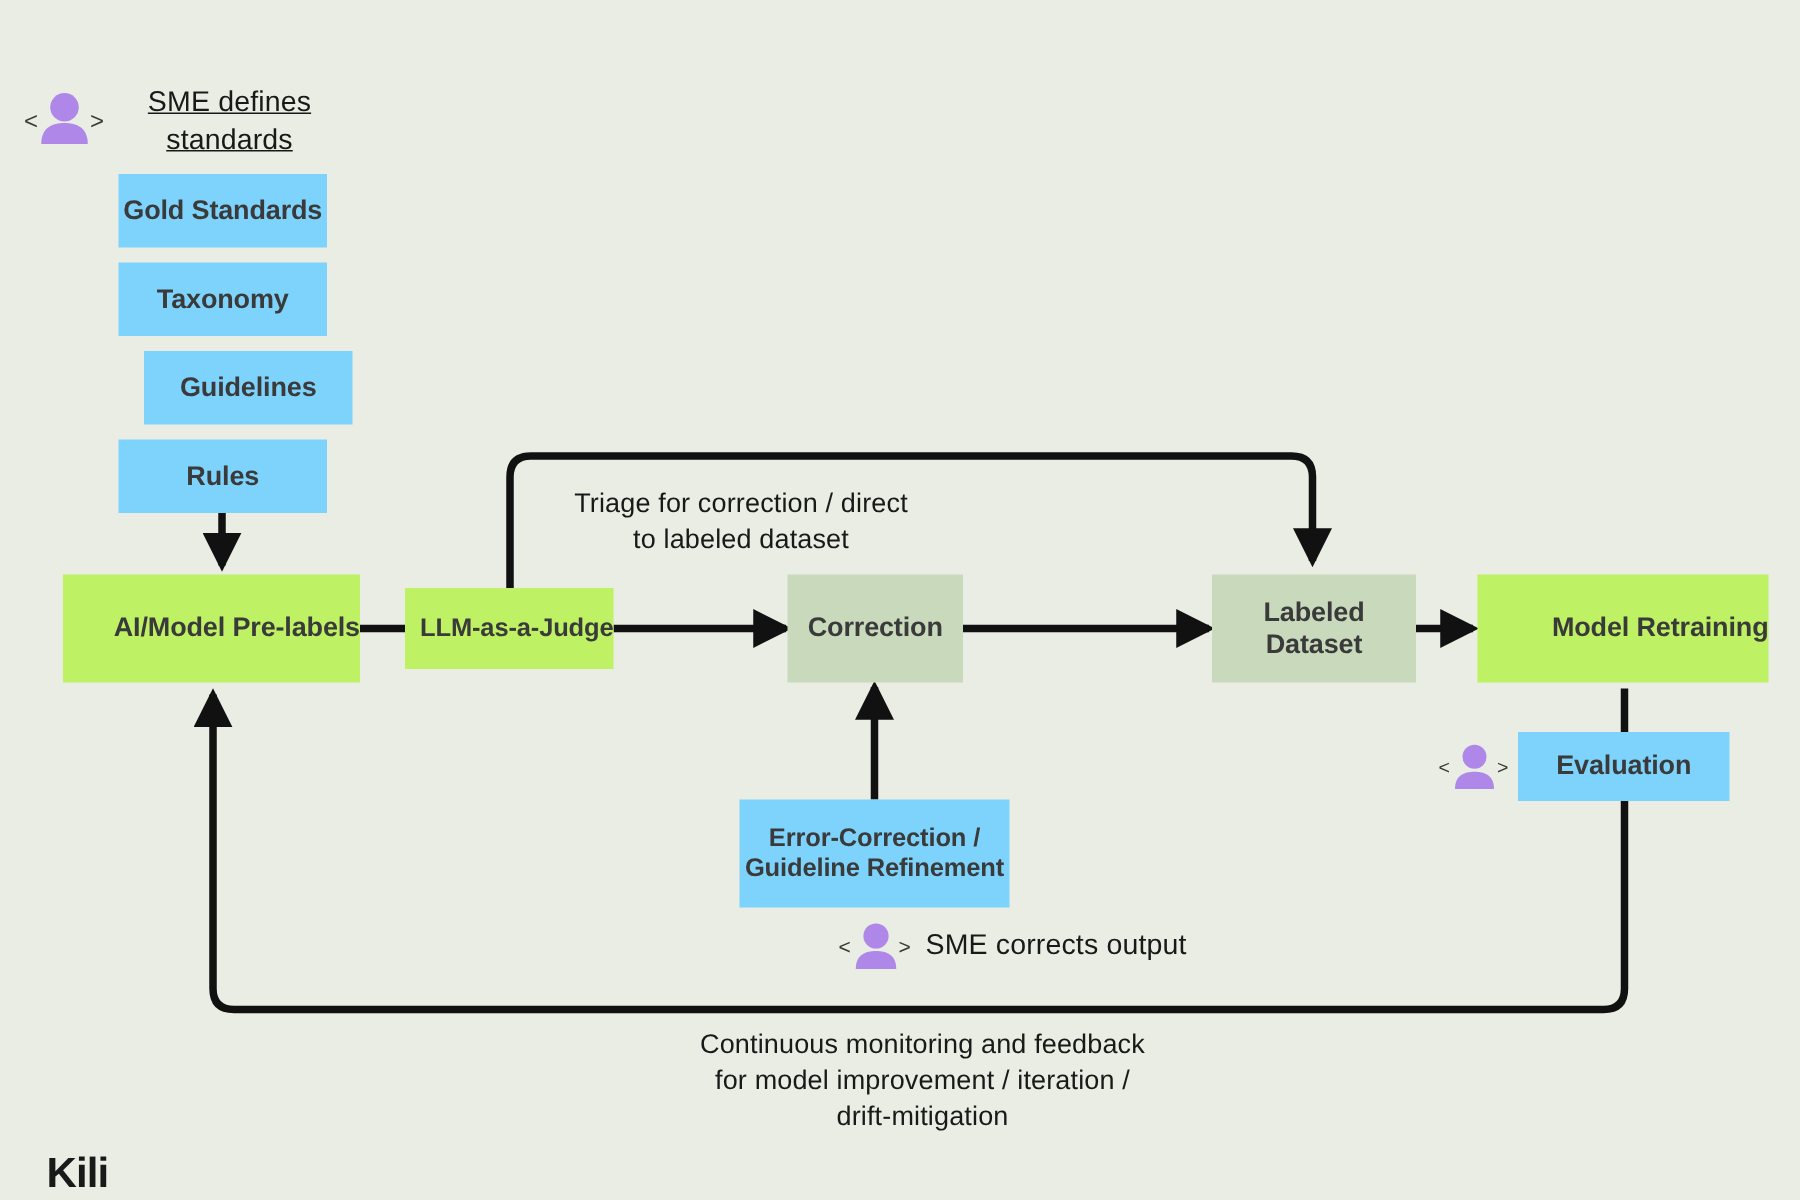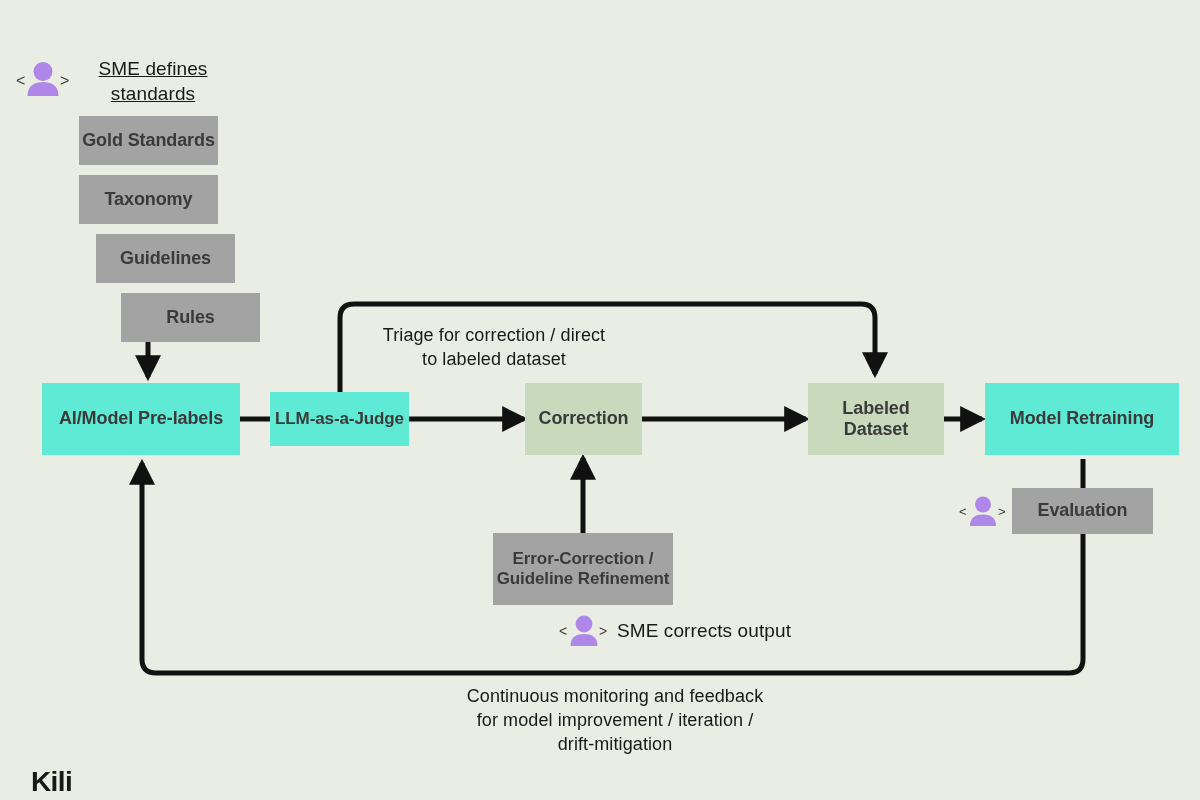--- a/index.html
+++ b/index.html
@@ -24,22 +24,22 @@
   .node {
     position: absolute;
     display: flex; align-items: center; justify-content: center;
     text-align: center;
     font-weight: 700;
     color: #3a3a3a;
     z-index: 3;
     line-height: 1.18;
     letter-spacing: -0.1px;
   }
-  .node.orange { background: #5eead4; }
-  .node.purple { background: #a3a3a3; }
+  .node.orange { background: #bef264; justify-content: flex-end; }
+  .node.purple { background: #7dd3fc; }
   .node.green  { background: #c8d9bc; }
 
   .caption {
     position: absolute;
     color: #191919;
     font-weight: 400;
     text-align: center;
     line-height: 1.32;
     z-index: 3;
     letter-spacing: 0.1px;
@@ -103,21 +103,21 @@
 
   <div class="node purple" style="left:79px; top:116px; width:139px; height:49px; font-size:18px;">
     <span>Gold Standards</span>
   </div>
   <div class="node purple" style="left:79px; top:175px; width:139px; height:49px; font-size:18px;">
     <span>Taxonomy</span>
   </div>
   <div class="node purple" style="left:96px; top:234px; width:139px; height:49px; font-size:18px;">
     <span>Guidelines</span>
   </div>
-  <div class="node purple" style="left:79px; top:293px; width:139px; height:49px; font-size:18px;margin-left:42px;">
+  <div class="node purple" style="left:79px; top:293px; width:139px; height:49px; font-size:18px;">
     <span>Rules</span>
   </div>
 
   <div class="node orange" style="left:42px; top:383px; width:198px; height:72px; font-size:18px;">
     <span>AI/Model Pre-labels</span>
   </div>
 
   <div class="node green" style="left:525px; top:383px; width:117px; height:72px; font-size:18px;">
     <span>Correction</span>
   </div>

